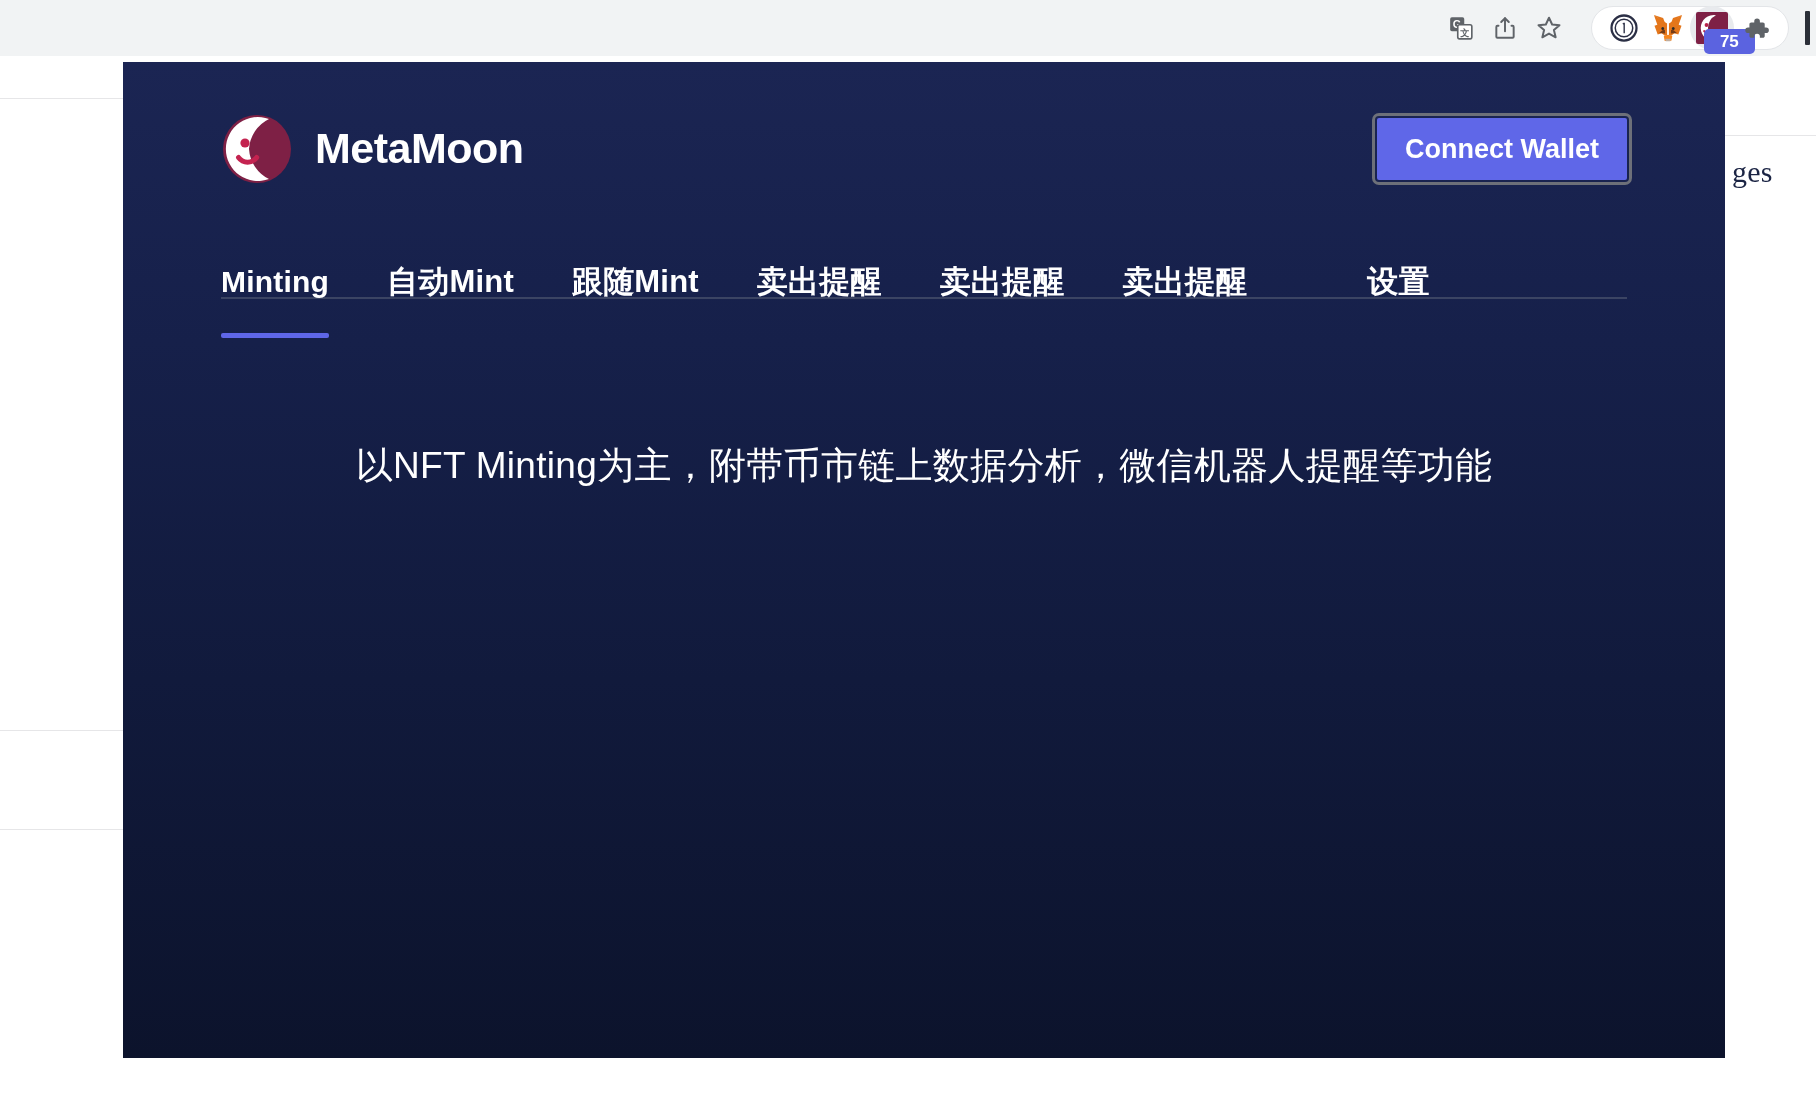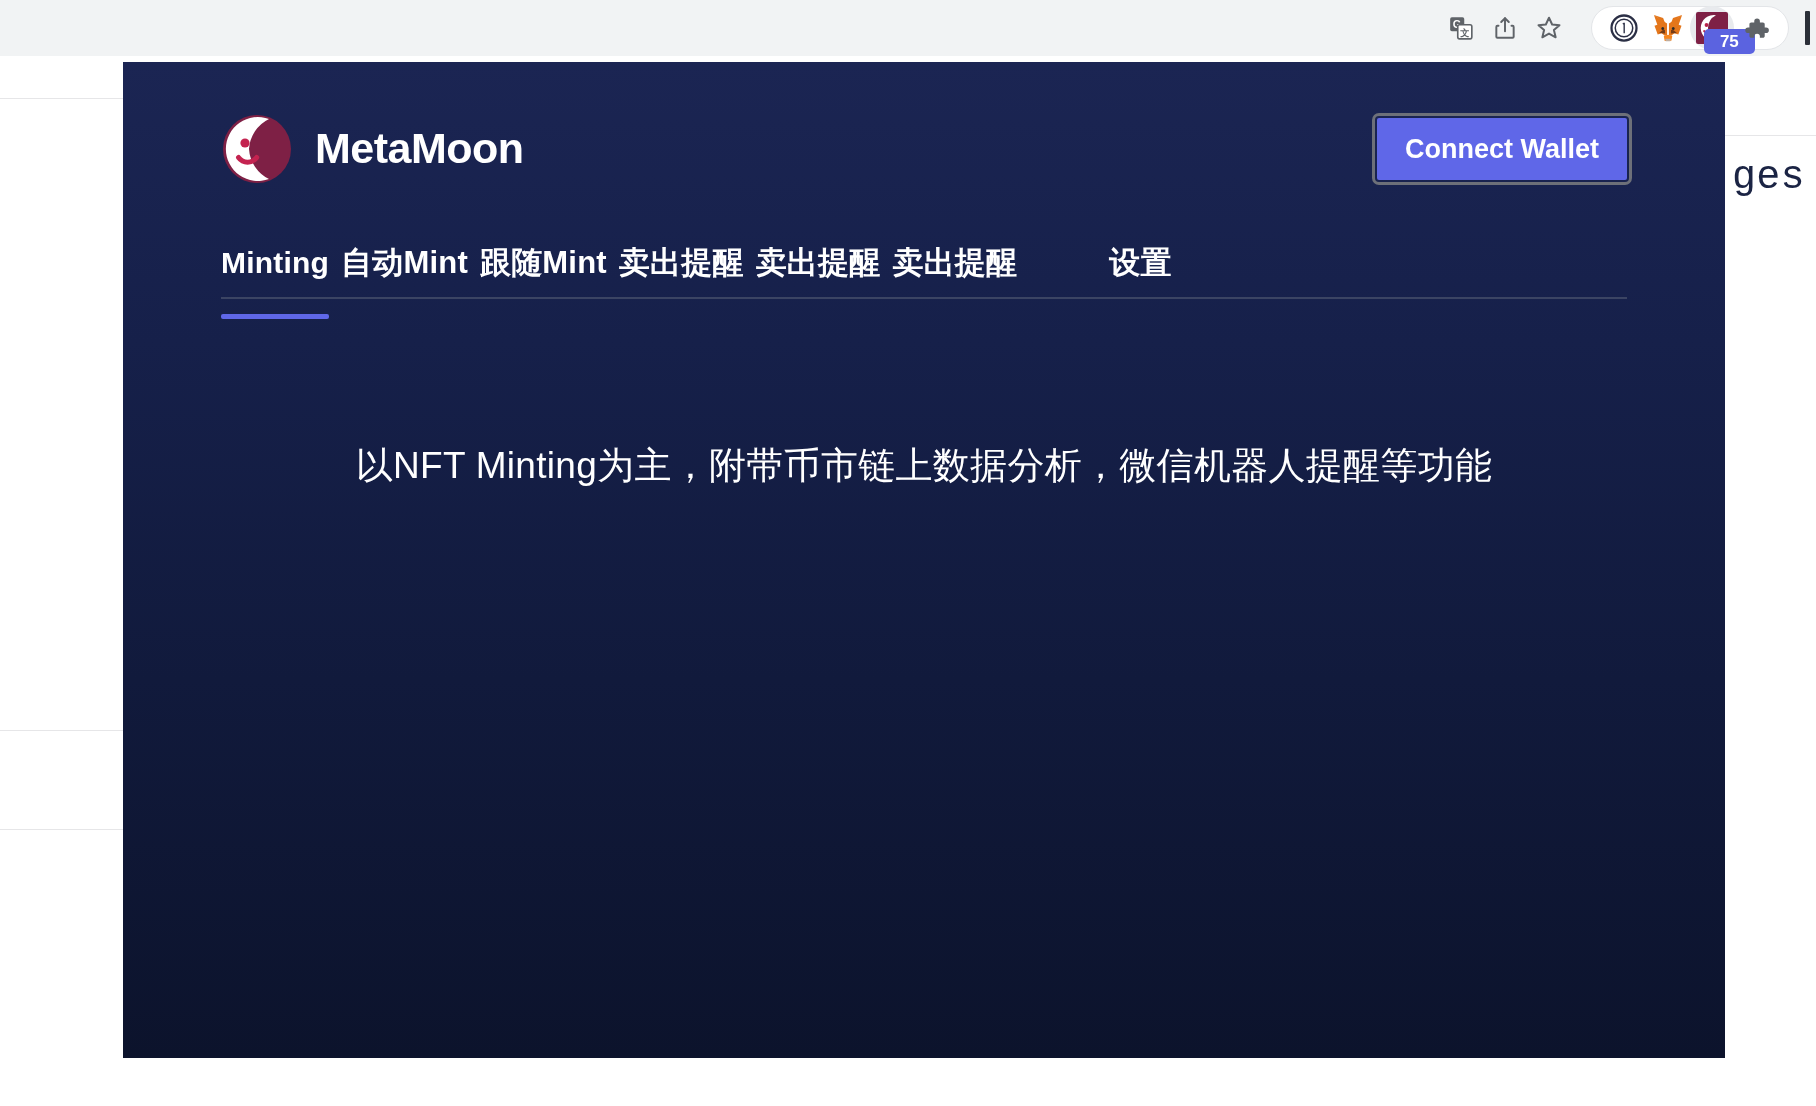--- a/index.html
+++ b/index.html
@@ -89,23 +89,23 @@
 
   
   .page-rule {
     position: absolute;
     height: 1px;
     background: #e6e6e8;
   }
 
   .page-text-fragment {
     position: absolute;
-    font-size: 40px;
+    font-size: 30px;
     color: #1b2444;
-    font-family: Liberation Mono, monospace;
+    font-family: Liberation Serif, serif;
     letter-spacing: 0.2px;
     text-align: center;
   }
 
   
   #extension-popup {
     position: absolute;
     left: 123px;
     top: 62px;
     width: 1602px;
@@ -169,41 +169,40 @@
     white-space: nowrap;
   }
 
   
   .popup-nav {
     position: relative;
     margin-top: 30px;
     height: 79px;
     border-bottom: 2px solid #3b4463;
     display: flex;
-    align-items: center;
-    gap: 12px;
+    align-items: flex-end;
   }
 
   .nav-tab {
     position: relative;
     color: #ffffff;
     font-size: 30px;
     font-weight: 700;
     line-height: 1;
     padding: 8px 0 0 0;
     cursor: pointer;
     white-space: nowrap;
     user-select: none;
     letter-spacing: 0.2px;
   }
 
   .nav-tab.cjk { font-size: 31px; }
 
-  .nav-tab + .nav-tab { }
-  .nav-tab.wide-gap { margin-left: 80px; }
+  .nav-tab + .nav-tab { margin-left: 58px; }
+  .nav-tab.wide-gap { margin-left: 120px; }
 
   .nav-tab.active::after {
     content: "";
     position: absolute;
     left: 0;
     right: 0;
     bottom: -41px;
     height: 5px;
     background: #5f67e8;
     border-radius: 2px;

